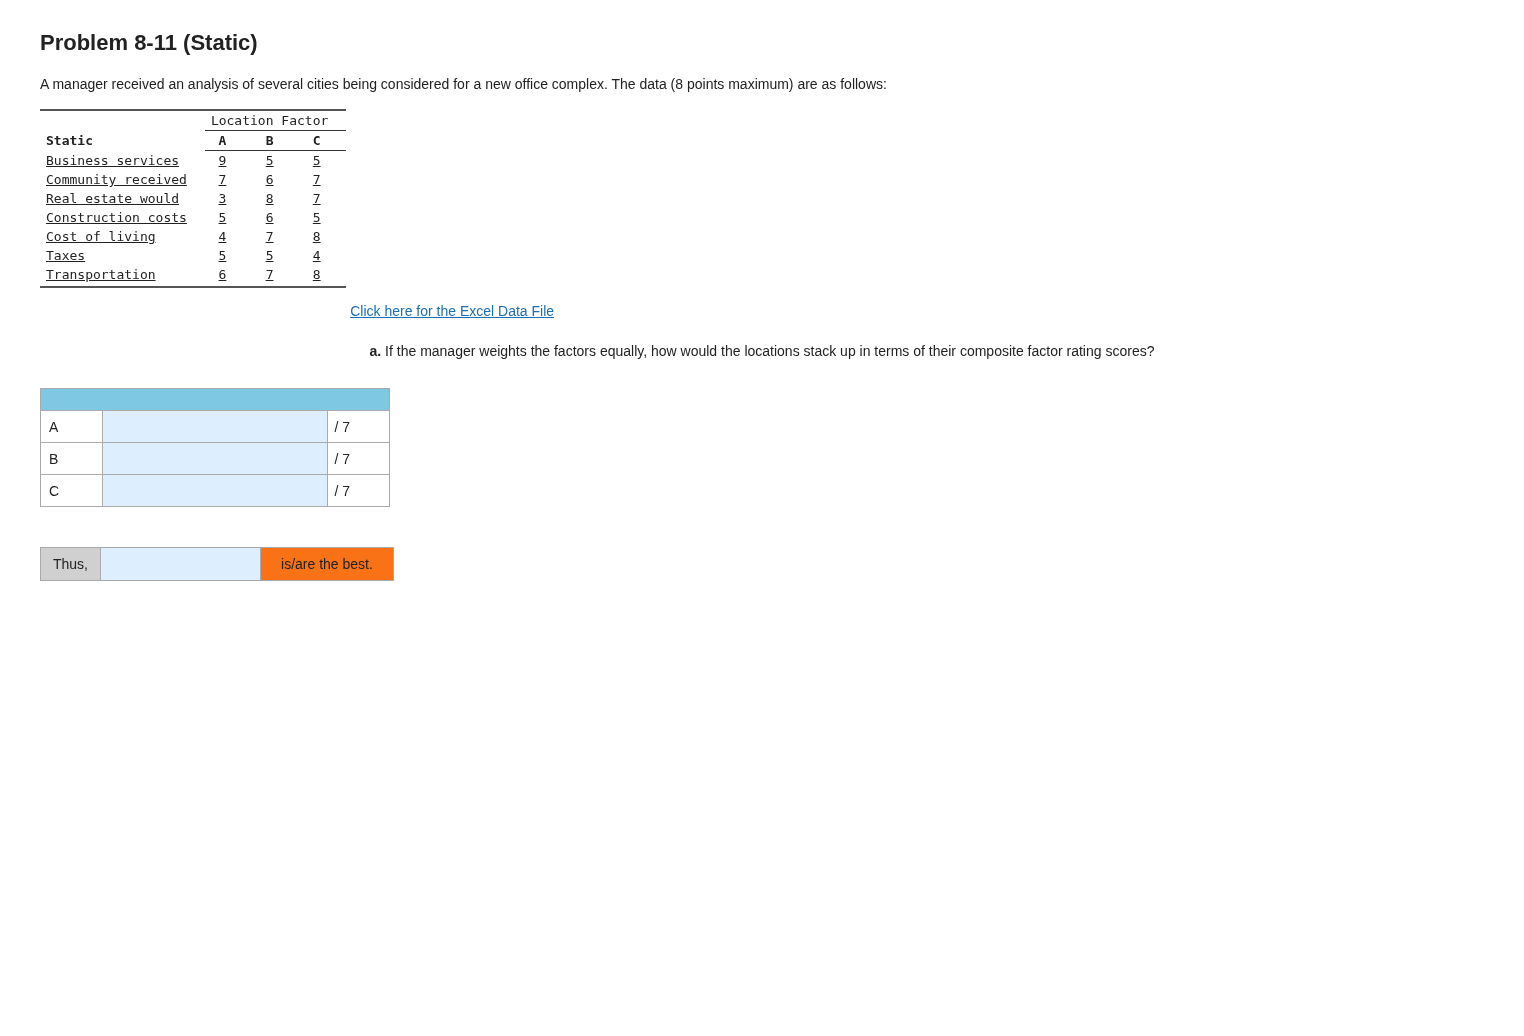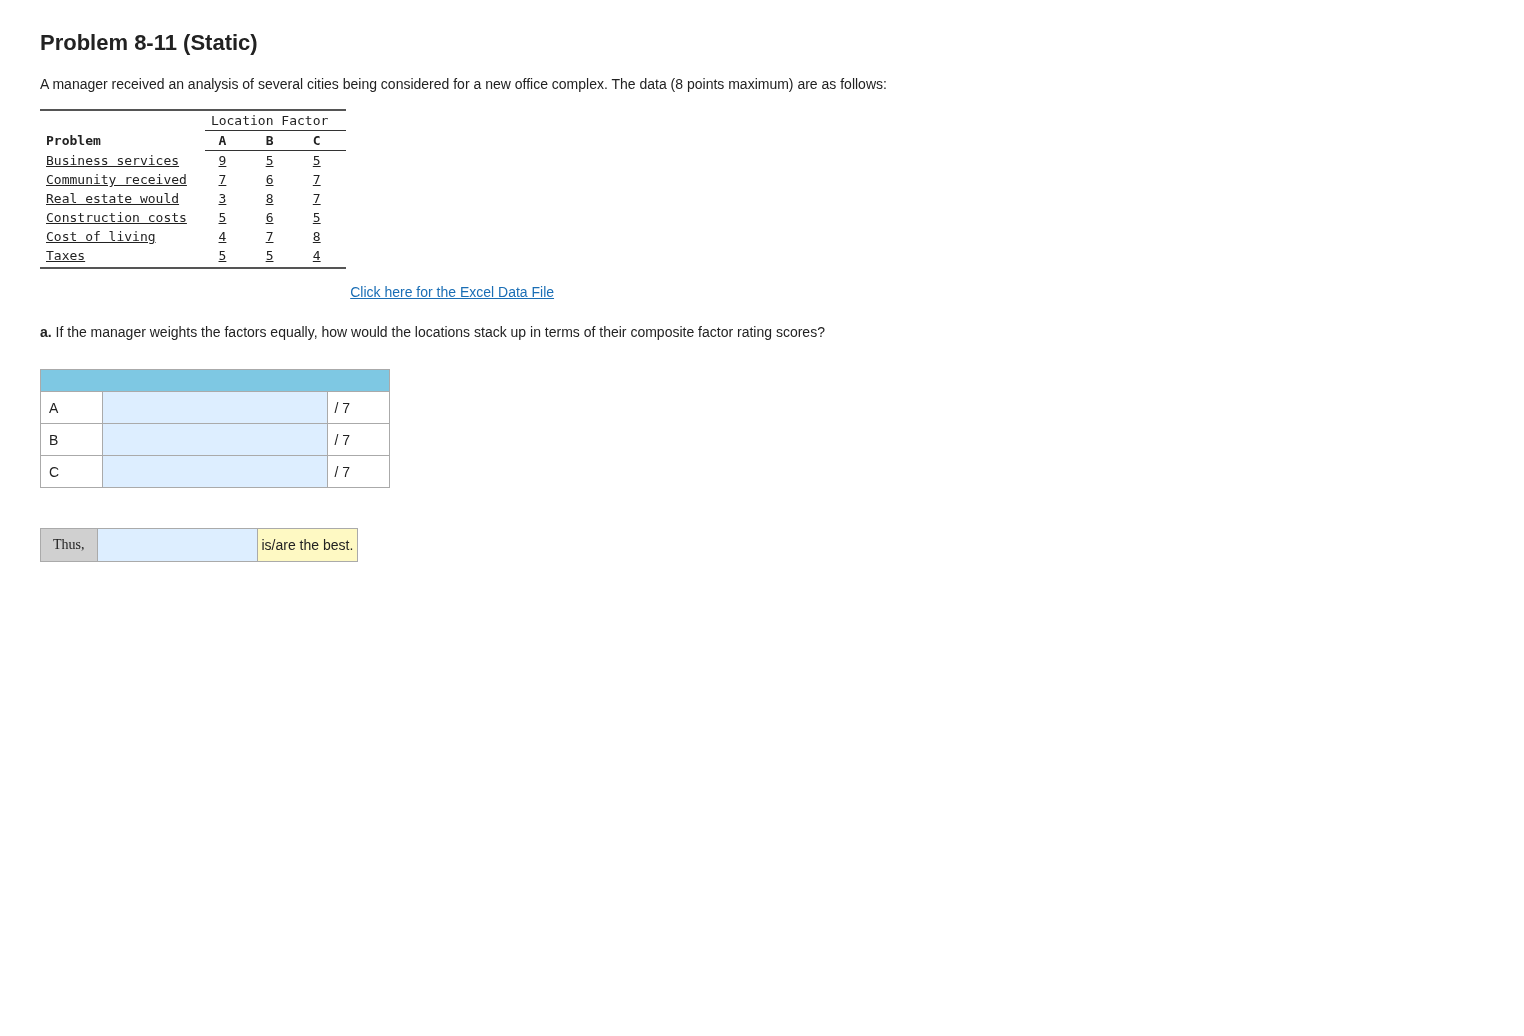--- a/index.html
+++ b/index.html
@@ -61,20 +61,21 @@
       display: inline-block;
       margin-bottom: 22px;
       font-size: 14px;
     }
 
     
     .question-text {
       font-size: 14px;
       margin-bottom: 26px;
       line-height: 1.5;
+      text-align: center;
     }
     .question-label {
       font-weight: bold;
     }
 
     
     .answer-section {
       margin-bottom: 40px;
     }
     .answer-table {
@@ -123,46 +124,45 @@
       margin-top: 10px;
     }
     .thus-label {
       background: #d0d0d0;
       border: 1px solid #aaa;
       padding: 6px 12px;
       font-size: 14px;
       height: 34px;
       display: flex;
       align-items: center;
-      font-family: Liberation Serif, serif;
     }
     .thus-input {
       border: 1px solid #aaa;
       border-left: none;
       height: 34px;
       width: 160px;
     }
     .thus-input input {
       width: 100%;
       height: 100%;
       border: none;
       outline: none;
       padding: 4px 6px;
       font-size: 14px;
       background: #ddeeff;
     }
     .thus-suffix {
       border: 1px solid #aaa;
       border-left: none;
-      padding: 6px 4px;
+      padding: 6px 20px;
       font-size: 14px;
       height: 34px;
       display: flex;
       align-items: center;
-      background: #fef9c3;
+      background: #f97316;
     }
   </style>
 </head>
 <body>
 
 
 
 
 <h1>Problem 8-11 (Static)</h1>
 
@@ -171,21 +171,21 @@
 
 
 <div class="table-wrapper">
   <table class="data-table">
     <thead>
       <tr>
         <td></td>
         <td colspan="3" class="location-score-header">Location Factor</td>
       </tr>
       <tr>
-        <th>Problem</th>
+        <th>Static</th>
         <th class="col-a">A</th>
         <th class="col-b">B</th>
         <th class="col-c">C</th>
       </tr>
     </thead>
     <tbody id="data-table-body">
     <tr>
           <td>Business services</td>
           <td style="text-align: center;">9</td>
           <td style="text-align: center;">5</td>
@@ -213,20 +213,26 @@
           <td>Cost of living</td>
           <td style="text-align: center;">4</td>
           <td style="text-align: center;">7</td>
           <td style="text-align: center;">8</td>
         </tr>
         <tr>
           <td>Taxes</td>
           <td style="text-align: center;">5</td>
           <td style="text-align: center;">5</td>
           <td style="text-align: center;">4</td>
+        </tr>
+        <tr>
+          <td>Transportation</td>
+          <td style="text-align: center;">6</td>
+          <td style="text-align: center;">7</td>
+          <td style="text-align: center;">8</td>
         </tr>
       </tbody>
   </table>
 </div>
 
 
 <a class="excel-link">Click here for the Excel Data File</a>
 
 
 <p class="question-text">

